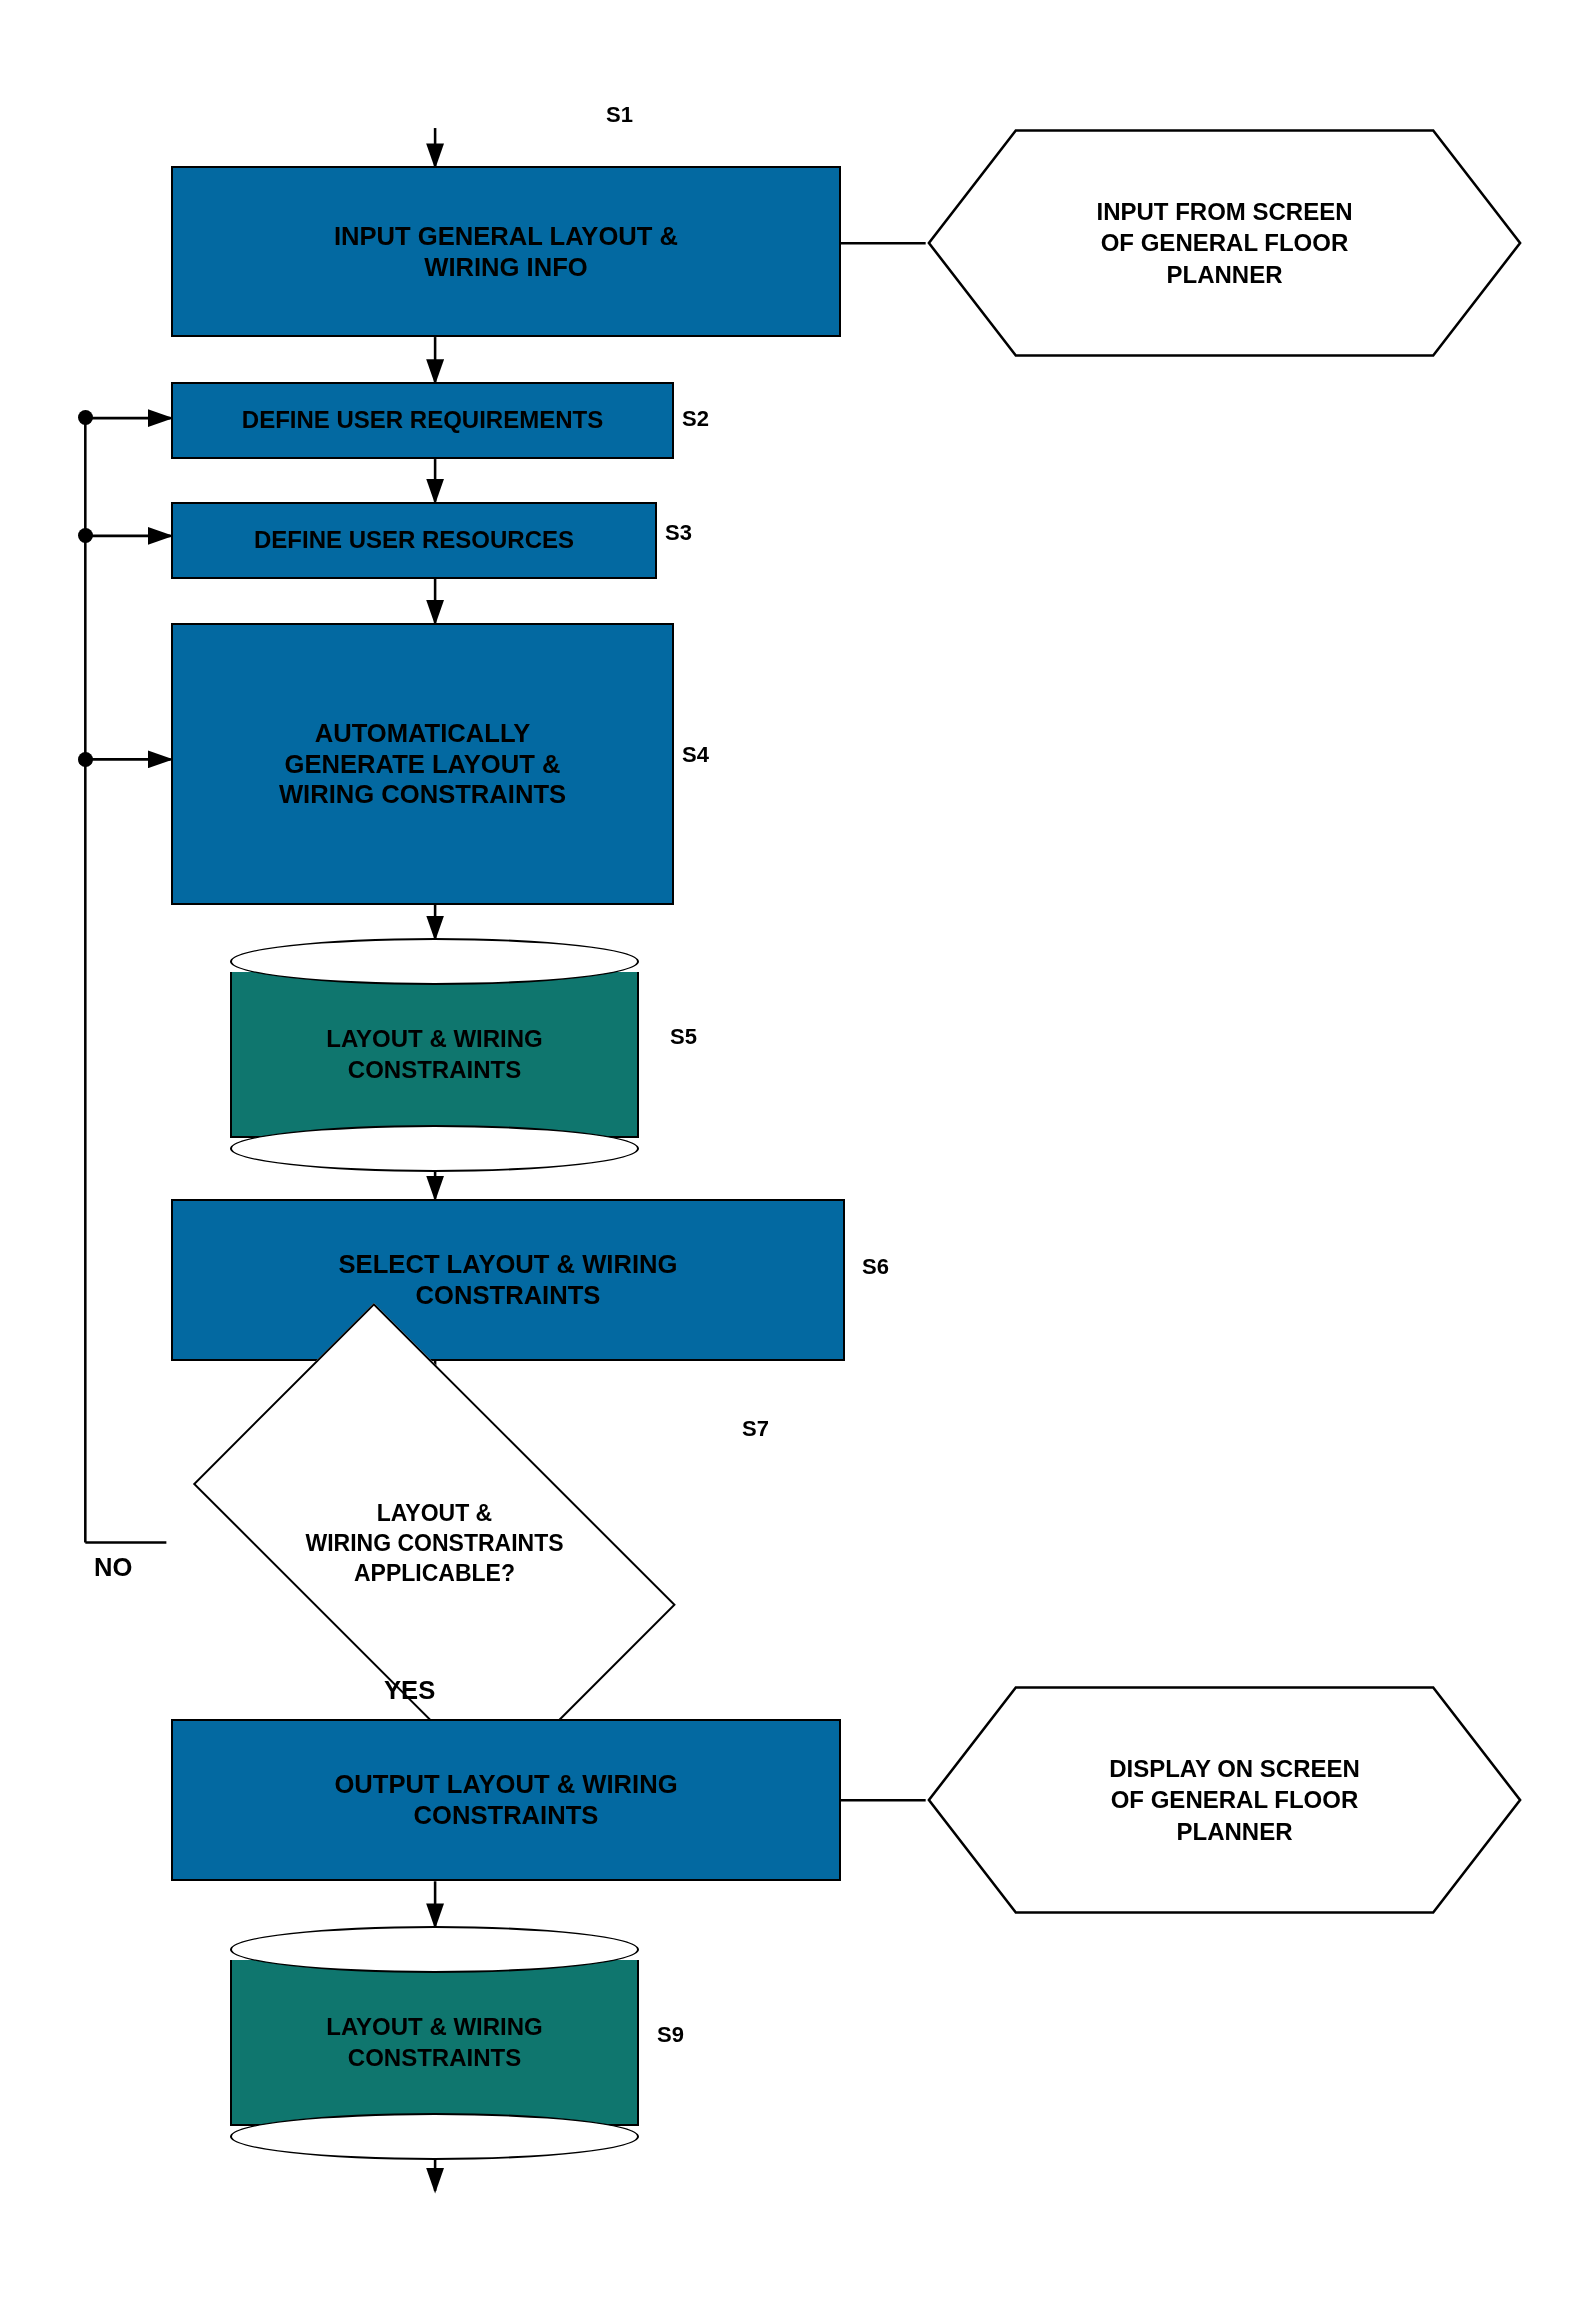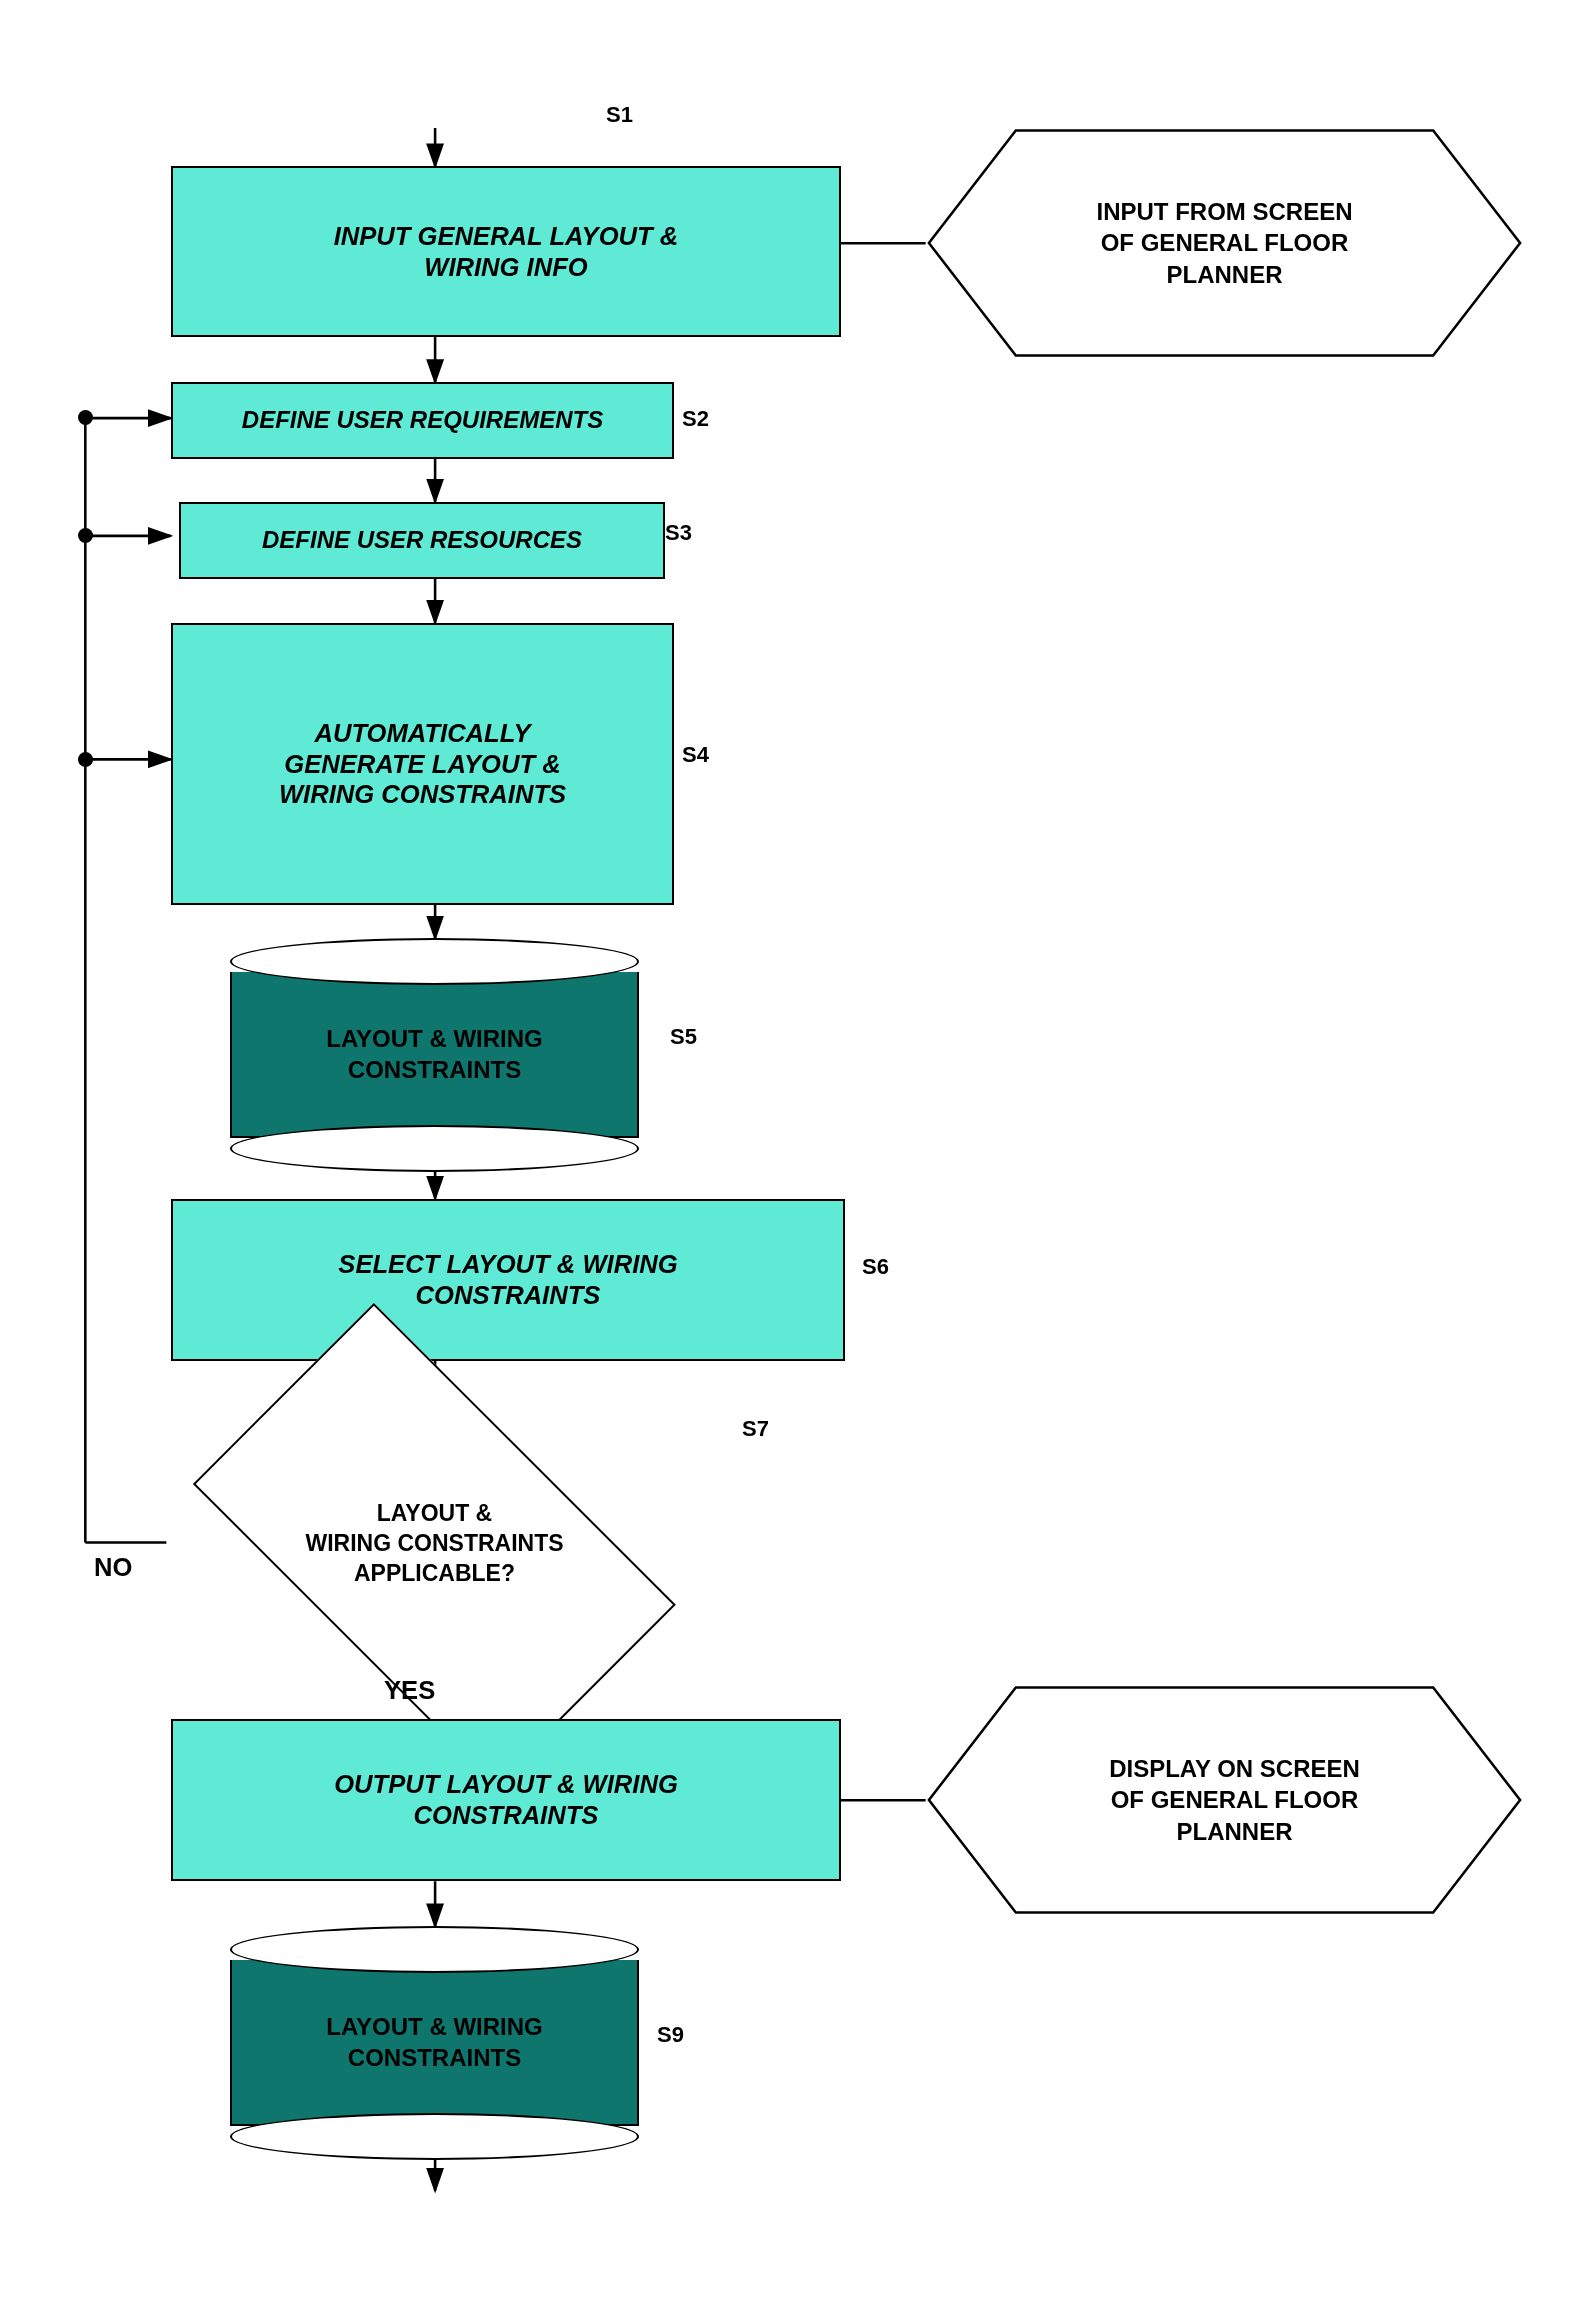--- a/index.html
+++ b/index.html
@@ -28,22 +28,21 @@
       font-size: 24px;
       line-height: 1.2;
     }
     .rounded-rect {
       border: 2.6px solid #000;
       border-radius: 34px;
       background: #fff;
     }
     .rectangle {
       border: 2.6px solid #000;
-      background: #5eead4;
-      font-style: italic;
+      background: #0369a1;
     }
     
     .cylinder-wrapper {
       position: absolute;
       display: flex;
       flex-direction: column;
       align-items: center;
     }
     .cylinder-top {
       border: 2.6px solid #000;
@@ -153,21 +152,21 @@
   </div>
 
   <div class="label" style="left:682px; top:406px;">S2</div>
 
   <div class="shape rectangle" style="left:171px; top:382px; width:503px; height:77px; font-size:24px;">
     <span>DEFINE USER REQUIREMENTS</span>
   </div>
 
   <div class="label" style="left:665px; top:520px;">S3</div>
 
-  <div class="shape rectangle" style="left:171px; top:502px; width:486px; height:77px; font-size:24px;margin-left:8px;">
+  <div class="shape rectangle" style="left:171px; top:502px; width:486px; height:77px; font-size:24px;">
     <span>DEFINE USER RESOURCES</span>
   </div>
 
   <div class="label" style="left:682px; top:742px;">S4</div>
 
   <div class="shape rectangle" style="left:171px; top:623px; width:503px; height:282px; font-size:25.6px; padding:12.8px;">
     <span style="white-space:pre-line;">AUTOMATICALLY
 GENERATE LAYOUT &amp;
 WIRING CONSTRAINTS</span>
   </div>

